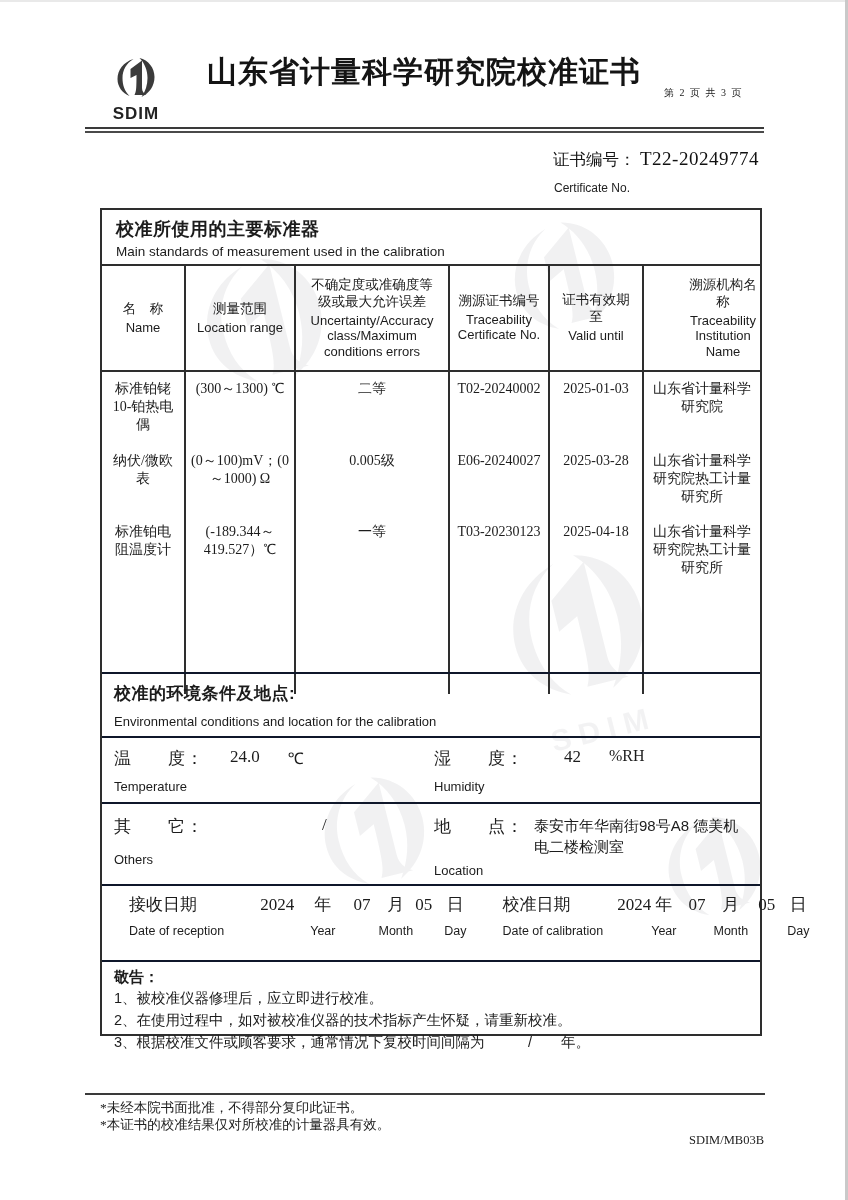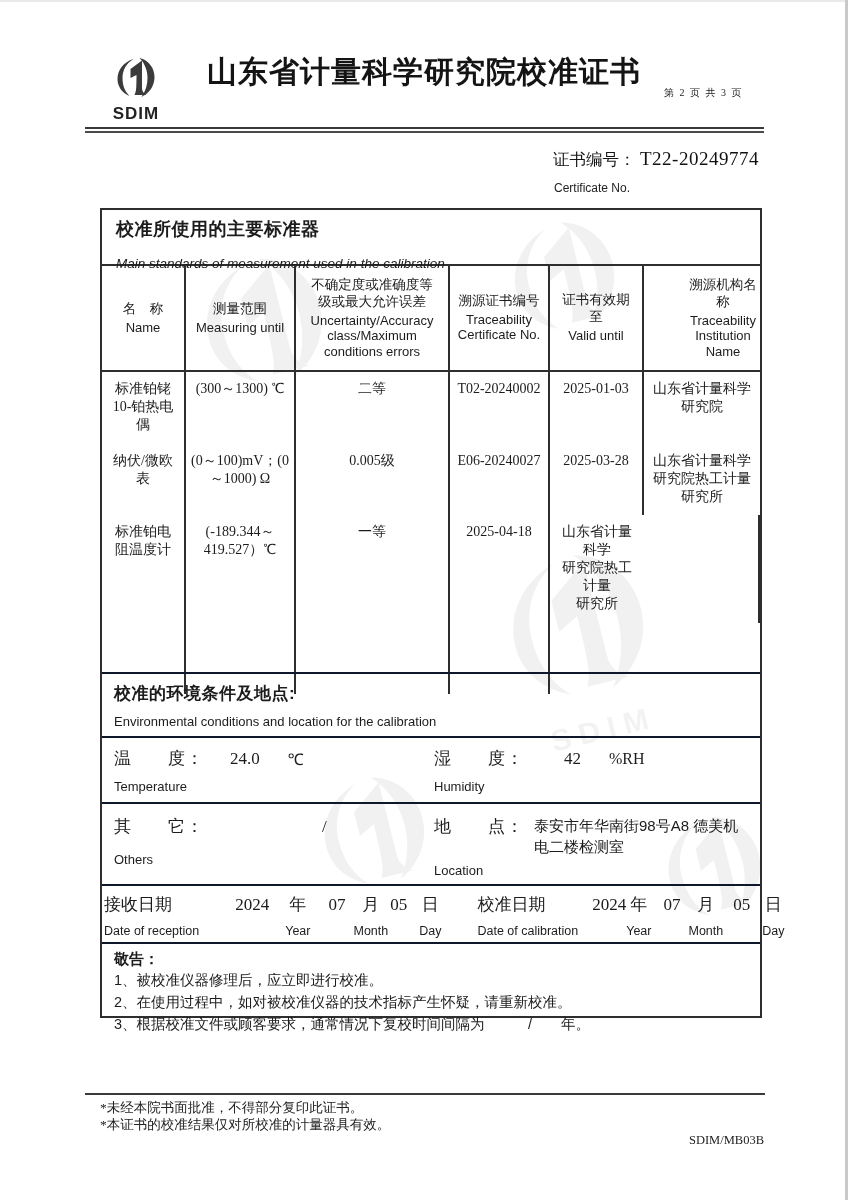--- a/index.html
+++ b/index.html
@@ -23,21 +23,21 @@
   .cert-en { position:absolute; left:554px; top:181px; font-size:12px; color:#222; }
 
   
   .doc-stack { position:absolute; left:100px; top:208px; width:662px; border:2px solid #2e2e2e; }
   .sec { border-top:2px solid #0f172a; position:relative; }
   .sec:first-child { border-top:none; }
 
   .sec-standards { height:462px; }
   .std-title { height:54px; padding:7px 14px 0; }
   .std-title-cn { font-size:18px; font-weight:600; letter-spacing:0.5px; }
-  .std-title-en { font-size:13.5px; margin-top:15px;font-style:italic; }
+  .std-title-en { font-size:13.5px; margin-top:3px; }
   .std-table { height:430px; display:grid; grid-template-columns:84px 110px 154px 100px 94px 1fr;
                grid-template-rows:106px auto auto auto 1fr; border-top:2px solid #2e2e2e; }
   .cell { border-right:2px solid #2e2e2e; }
   .cell.last { border-right:none;padding-left:44px; }
   .hcell { display:flex; flex-direction:column; justify-content:center; align-items:center;
            text-align:center; border-bottom:2px solid #2e2e2e; padding:2px 2px; }
   .hcn { font-size:13.5px; line-height:1.25; white-space:pre-line; }
   .hen { font-size:13px; line-height:1.18; white-space:pre-line; margin-top:2px; }
   .dcell { font-family:"Liberation Serif", serif; font-size:14px; line-height:1.28; text-align:center;
            padding:8px 4px 10px; white-space:pre-line; }
@@ -45,29 +45,29 @@
   .dcell.inst { padding-left:8px; padding-right:8px; }
 
   .sec-env-title { height:64px; padding:8px 12px 0; }
   .env-title-cn { font-size:17px; font-weight:600; letter-spacing:0.5px; }
   .env-title-en { font-size:13px; margin-top:9px; }
 
   .sec-cond { height:66px; }
   .sec-others { height:82px;padding-left:16px; }
   .cond-left { position:absolute; left:12px; top:9px; }
   .cond-right { position:absolute; left:332px; top:9px; }
-  .cond-line { display:flex; align-items:center; }
+  .cond-line { display:flex; align-items:flex-start; }
   .cond-label { font-size:17px; letter-spacing:1px; white-space:pre; }
   .cond-en { font-size:13px; margin-top:9px; }
   .val { font-family:"Liberation Serif", serif; font-size:17px; }
   .unit { font-family:"Liberation Serif", serif; font-size:16px; }
   .addr-wrap { display:flex; align-items:flex-start; }
   .addr { width:252px; font-size:15px; line-height:1.42; margin-left:10px; white-space:pre-line; font-weight:500; }
 
-  .sec-dates { height:58px; display:flex; align-items:flex-start; padding:9px 0 0 2px; }
+  .sec-dates { height:76px; display:flex; align-items:flex-start; padding:9px 0 0 27px; }
   .dcol { display:flex; flex-direction:column; align-items:center; }
   .dcol.start { align-items:flex-start; }
   .dcn { font-size:17px; line-height:1.15; white-space:nowrap; }
   .dnum { font-family:"Liberation Serif", serif; font-size:17px; line-height:1.15; }
   .den { font-size:12.5px; margin-top:9px; white-space:nowrap; }
   .mr36{margin-right:36px}.mr18{margin-right:18px}.mr16{margin-right:16px}
   .mr14{margin-right:14px}.mr12{margin-right:12px}.mr10{margin-right:10px}.mr8{margin-right:8px}
   .mr2{margin-right:2px}.mr0{margin-right:0}
 
   .sec-notice { height:74px; padding:6px 12px 11px; }
@@ -163,21 +163,21 @@
         <div class="std-title-en">Main standards of measurement used in the calibration</div>
       </div>
       <div class="std-table">
 
         <div class="cell hcell">
           <span class="hcn">名　称</span>
           <span class="hen">Name</span>
         </div>
         <div class="cell hcell">
           <span class="hcn">测量范围</span>
-          <span class="hen">Measuring until</span>
+          <span class="hen">Location range</span>
         </div>
         <div class="cell hcell">
           <span class="hcn">不确定度或准确度等
 级或最大允许误差</span>
           <span class="hen">Uncertainty/Accuracy
 class/Maximum
 conditions errors</span>
         </div>
         <div class="cell hcell">
           <span class="hcn">溯源证书编号</span>
@@ -215,20 +215,21 @@
         <div class="cell dcell">2025-03-28</div>
         <div class="cell last dcell inst">山东省计量科学
 研究院热工计量
 研究所</div>
 
         <div class="cell dcell name">标准铂电
 阻温度计</div>
         <div class="cell dcell">(-189.344～
 419.527）℃</div>
         <div class="cell dcell">一等</div>
+        <div class="cell dcell">T03-20230123</div>
         <div class="cell dcell">2025-04-18</div>
         <div class="cell last dcell inst">山东省计量科学
 研究院热工计量
 研究所</div>
 
         <div class="cell"></div>
         <div class="cell"></div>
         <div class="cell"></div>
         <div class="cell"></div>
         <div class="cell"></div>

